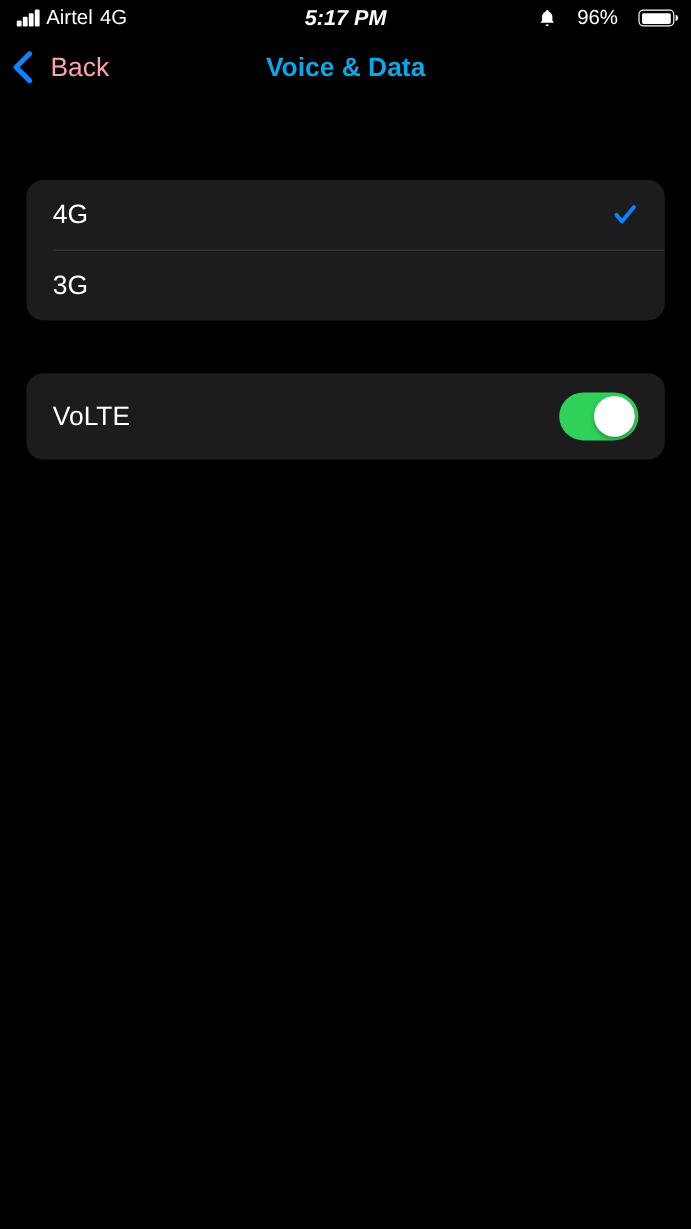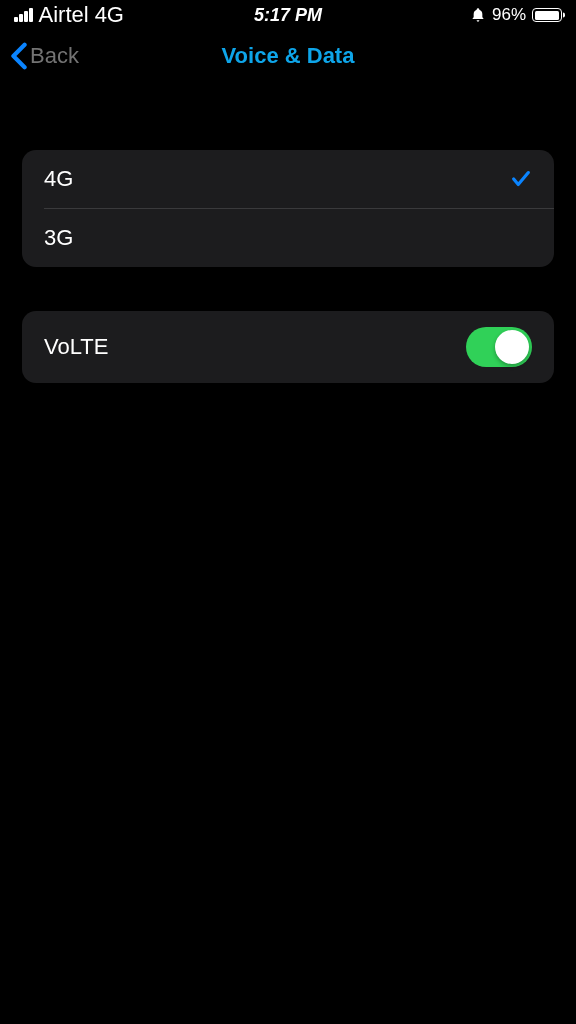--- a/index.html
+++ b/index.html
@@ -40,33 +40,33 @@
     }
     .signal-bars span {
       width: 3.5px;
       background: #fff;
       border-radius: 1px;
     }
     .signal-bars span:nth-child(1) { height: 5px; }
     .signal-bars span:nth-child(2) { height: 8px; }
     .signal-bars span:nth-child(3) { height: 11px; }
     .signal-bars span:nth-child(4) { height: 14px; }
-    .carrier-text, .network-text { font-size: 22px; font-weight: 500; }
+    .carrier-text, .network-text { font-size: 17px; font-weight: 500; }
     .status-center {
       position: absolute;
       left: 50%;
       transform: translateX(-50%);
       font-size: 18px;
       font-weight: 600;
       font-style: italic;
     }
     .status-right {
       display: flex;
       align-items: center;
-      gap: 6px;
+      gap: 17px;
       justify-content: center;
     }
     .alarm-icon {
       width: 16px;
       height: 16px;
     }
     .battery-text { font-size: 17px; font-weight: 500; }
     .battery-icon {
       width: 30px;
       height: 14px;
@@ -98,24 +98,24 @@
     .nav-bar {
       display: flex;
       align-items: center;
       height: 52px;
       padding: 0 10px;
       position: relative;
     }
     .back-button {
       display: flex;
       align-items: center;
-      color: #737373;
+      color: #fca5a5;
       font-size: 22px;
       font-weight: 400;
-      gap: 2px;
+      gap: 14px;
     }
     .chevron-left {
       width: 18px;
       height: 28px;
     }
     .nav-title {
       position: absolute;
       left: 50%;
       transform: translateX(-50%);
       font-size: 22px;

